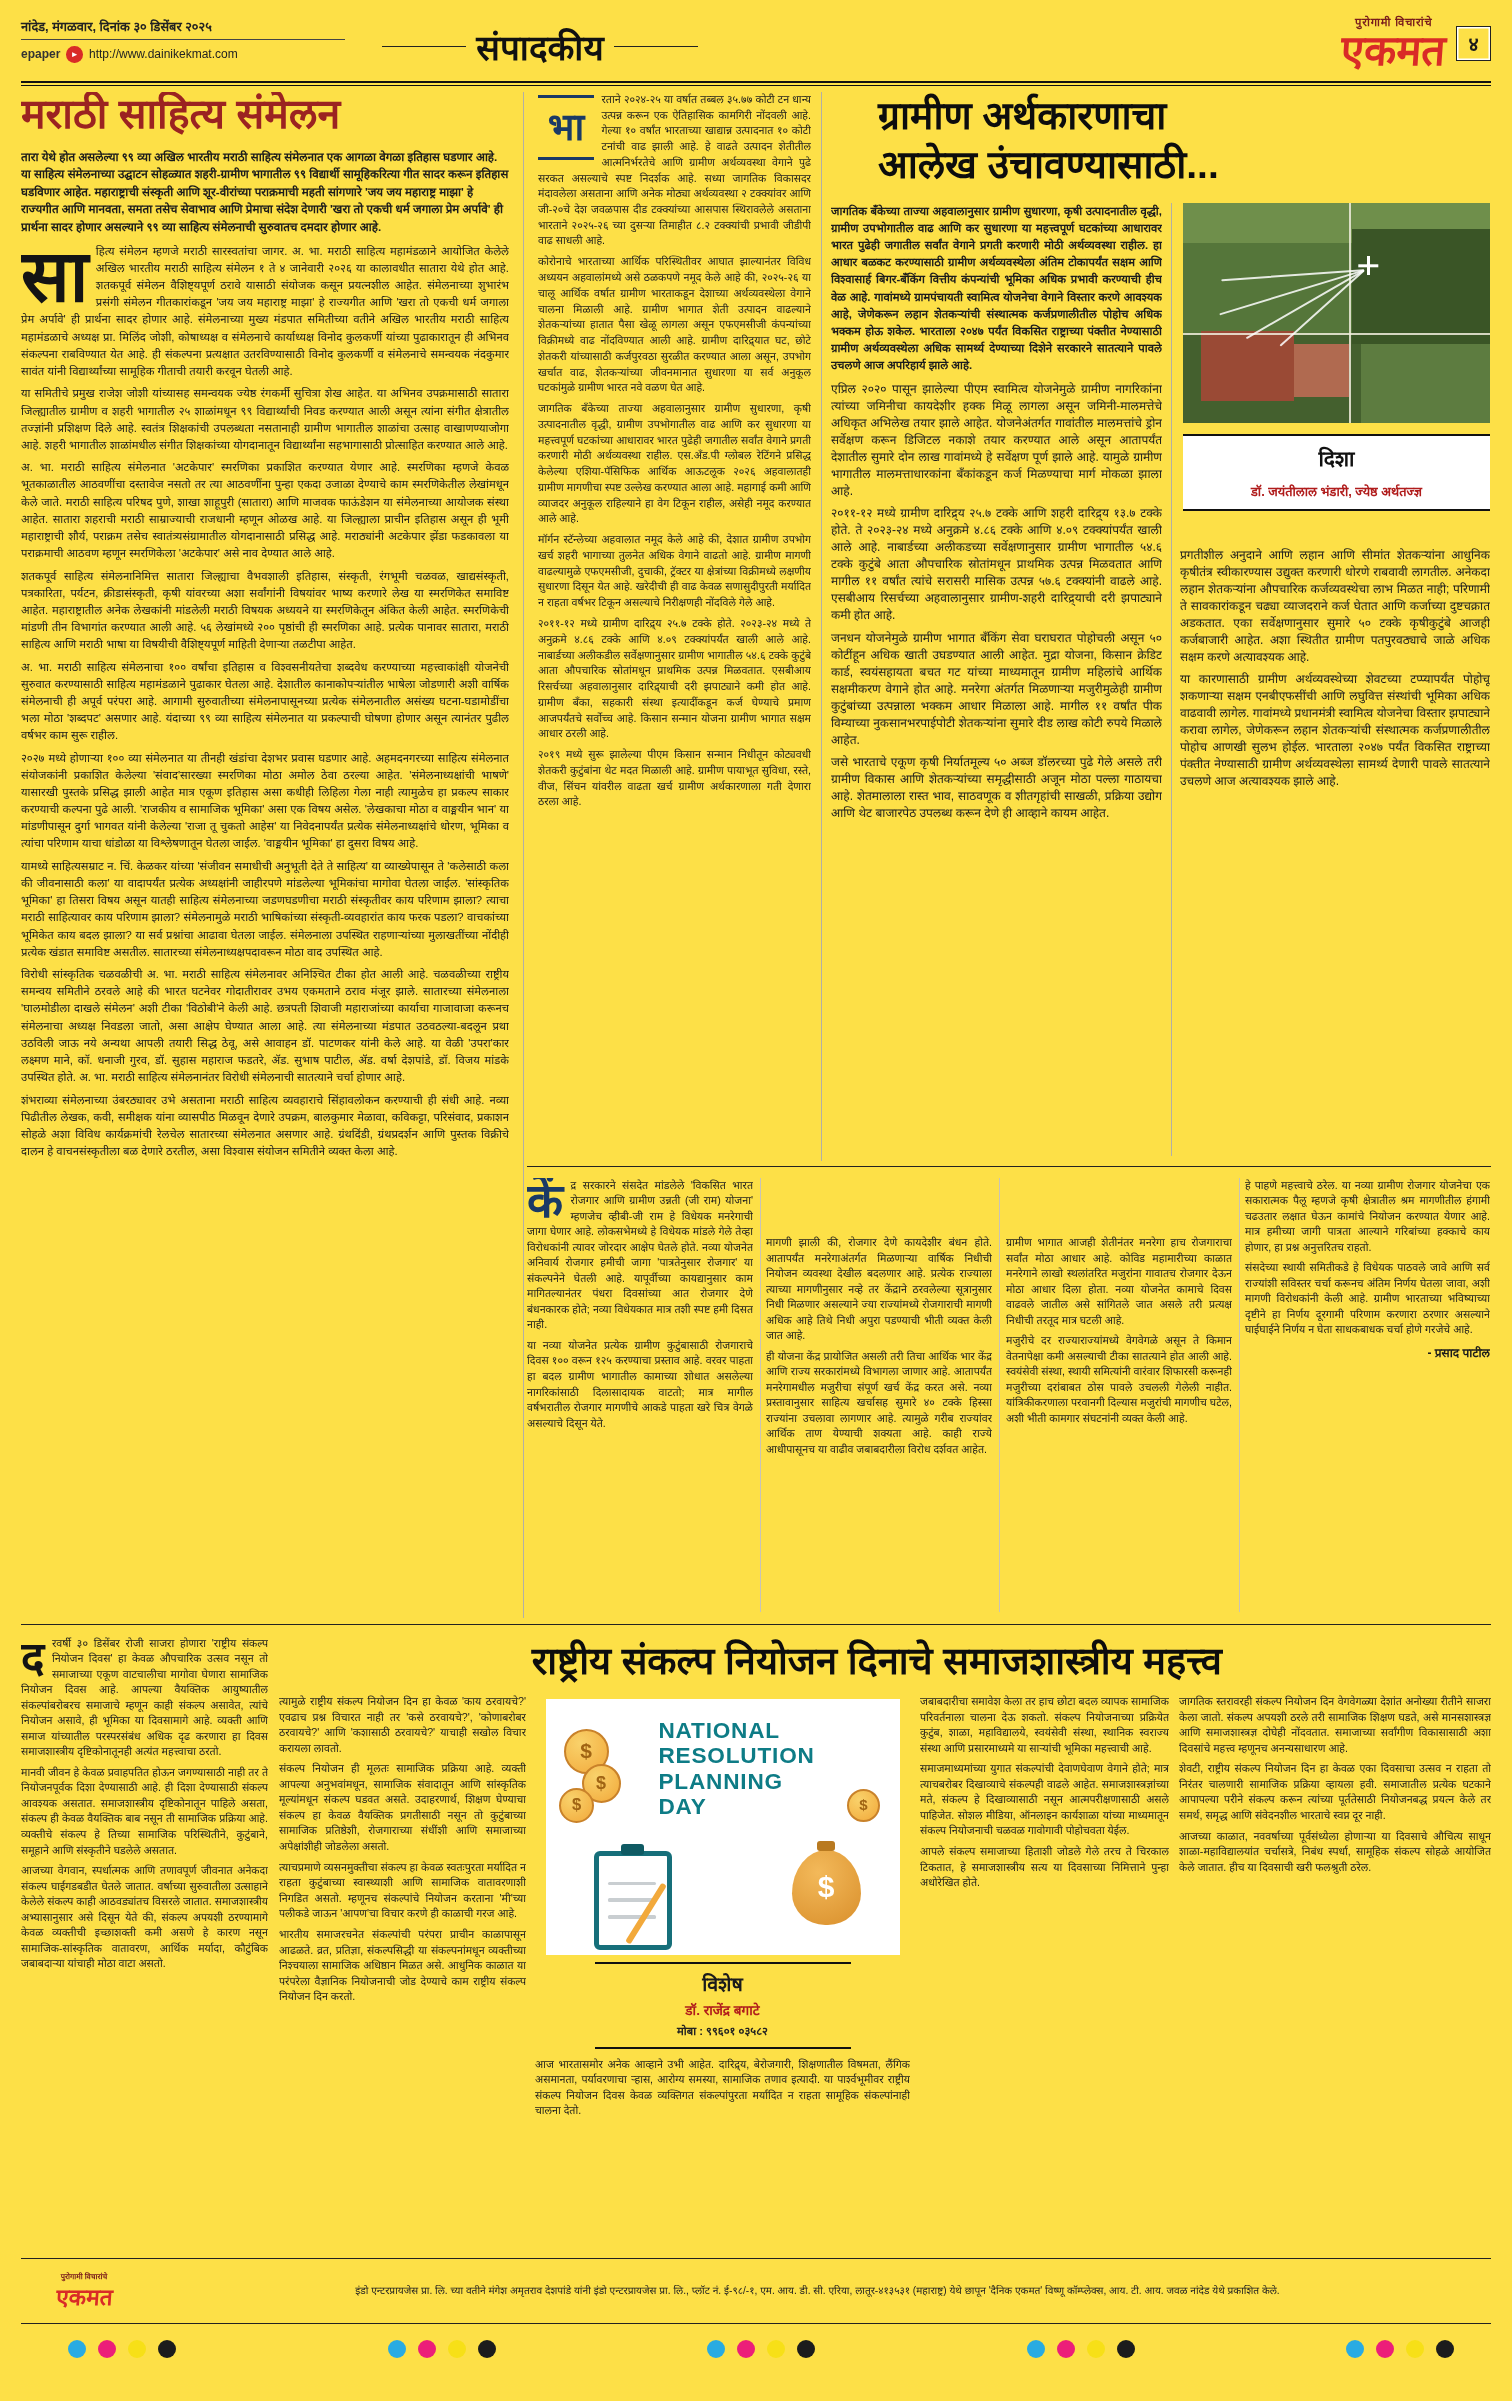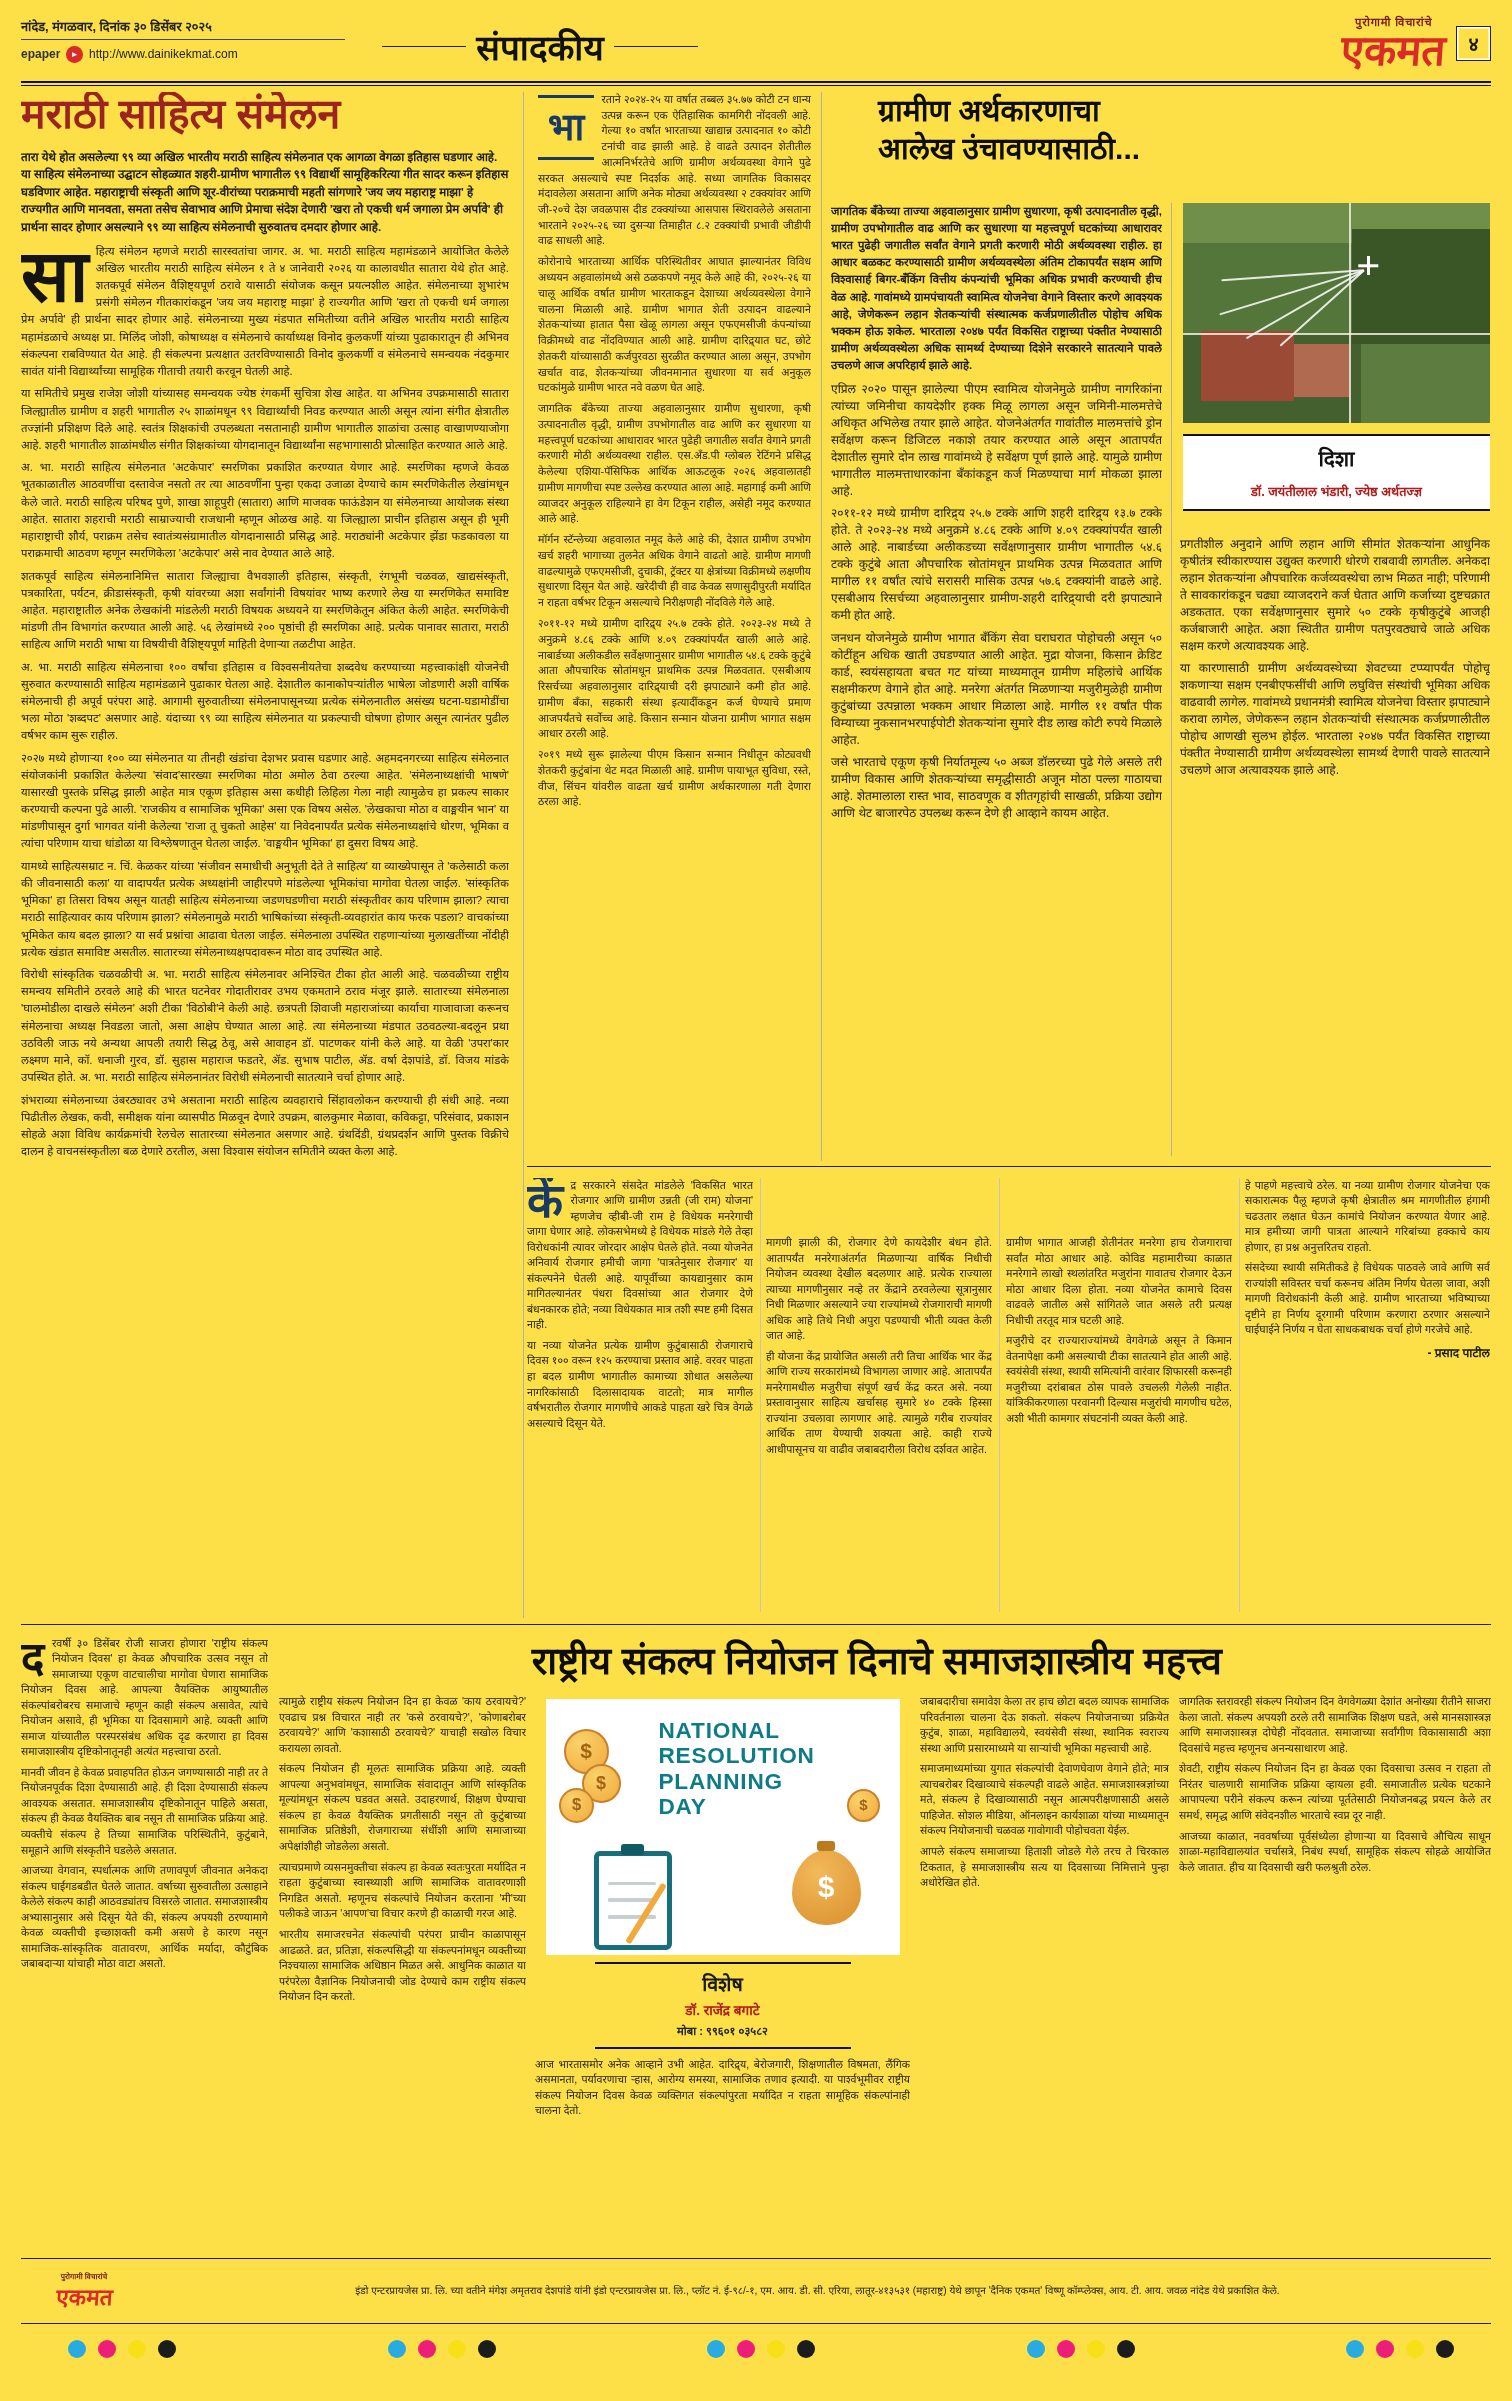--- a/index.html
+++ b/index.html
@@ -35,25 +35,25 @@
   .art-left h1 { font-size:41px; line-height:1.1; font-weight:bold; color:var(--headline_red,#9b2321); margin-bottom:10.5px; }
   .art-left .intro { font-size:11.7px; font-weight:bold; line-height:1.5; margin-bottom:7.5px; }
   .art-left .col-text { font-size:11.3px; line-height:1.52; }
   .dc-sa { font-size:72px; }
   
   .art-mid { position:absolute; left:538px; top:92px; width:273px; height:1069px; overflow:hidden; }
   .art-mid .col-text { font-size:10.7px; line-height:1.47; }
   .dc-box { float:left; width:56px; height:65px; margin:3px 7.5px 1.5px 0; border-top:3px solid var(--dropcap_navy,#1a3a66); border-bottom:3px solid var(--dropcap_navy,#1a3a66); display:flex; align-items:center; justify-content:center; font-size:38px; font-weight:bold; color:var(--dropcap_navy,#1a3a66); }
   
   .art-gramin { position:absolute; left:831px; top:89px; width:660px; height:1074px; }
-  .art-gramin h1 { position:absolute; left:47px; top:3px; width:467px; font-size:30px; line-height:1.25; font-weight:bold; color:#0d0d0d; }
+  .art-gramin h1 { position:absolute; left:47px; top:3px; width:467px; font-size:39px; line-height:1.25; font-weight:bold; color:#0d0d0d; }
   .g-col-a { position:absolute; left:0; top:114px; width:331px; height:953px; overflow:hidden; }
   .g-col-a .intro { font-size:11.4px; font-weight:bold; line-height:1.5; margin-bottom:6px; }
   .g-vr { left:340px; top:114px; height:953px; }
-  .g-col-b { position:absolute; left:349px; top:446px; width:310px; height:631px; overflow:hidden; }
+  .g-col-b { position:absolute; left:349px; top:457px; width:310px; height:631px; overflow:hidden; }
   .aerial { position:absolute; left:352px; top:114px; width:307px; height:220px; background:#44602e; overflow:hidden; }
   .aerial .patch { position:absolute; }
   .aerial .road { position:absolute; background:rgba(240,236,220,0.85); }
   .spray { position:absolute; height:2.3px; background:rgba(255,255,255,0.85); transform-origin:left center; border-radius:1.5px; }
   .drone { position:absolute; width:19.6px; height:19.6px; }
   .drone:before, .drone:after { content:""; position:absolute; left:9px; top:0; width:3px; height:19.6px; background:#fff; }
   .drone:after { transform:rotate(90deg); }
   .disha-box { position:absolute; left:352px; top:345px; width:307px; border-top:2.3px solid #111; border-bottom:2.3px solid #111; text-align:center; padding:7.5px 4.5px 9px; background:#fff; }
   .disha-box .box-title { font-size:21px; font-weight:bold; color:#111; margin-bottom:10px; }
   .disha-box .box-author { font-size:12.8px; font-weight:bold; color:var(--author_red,#b01c1c); }

